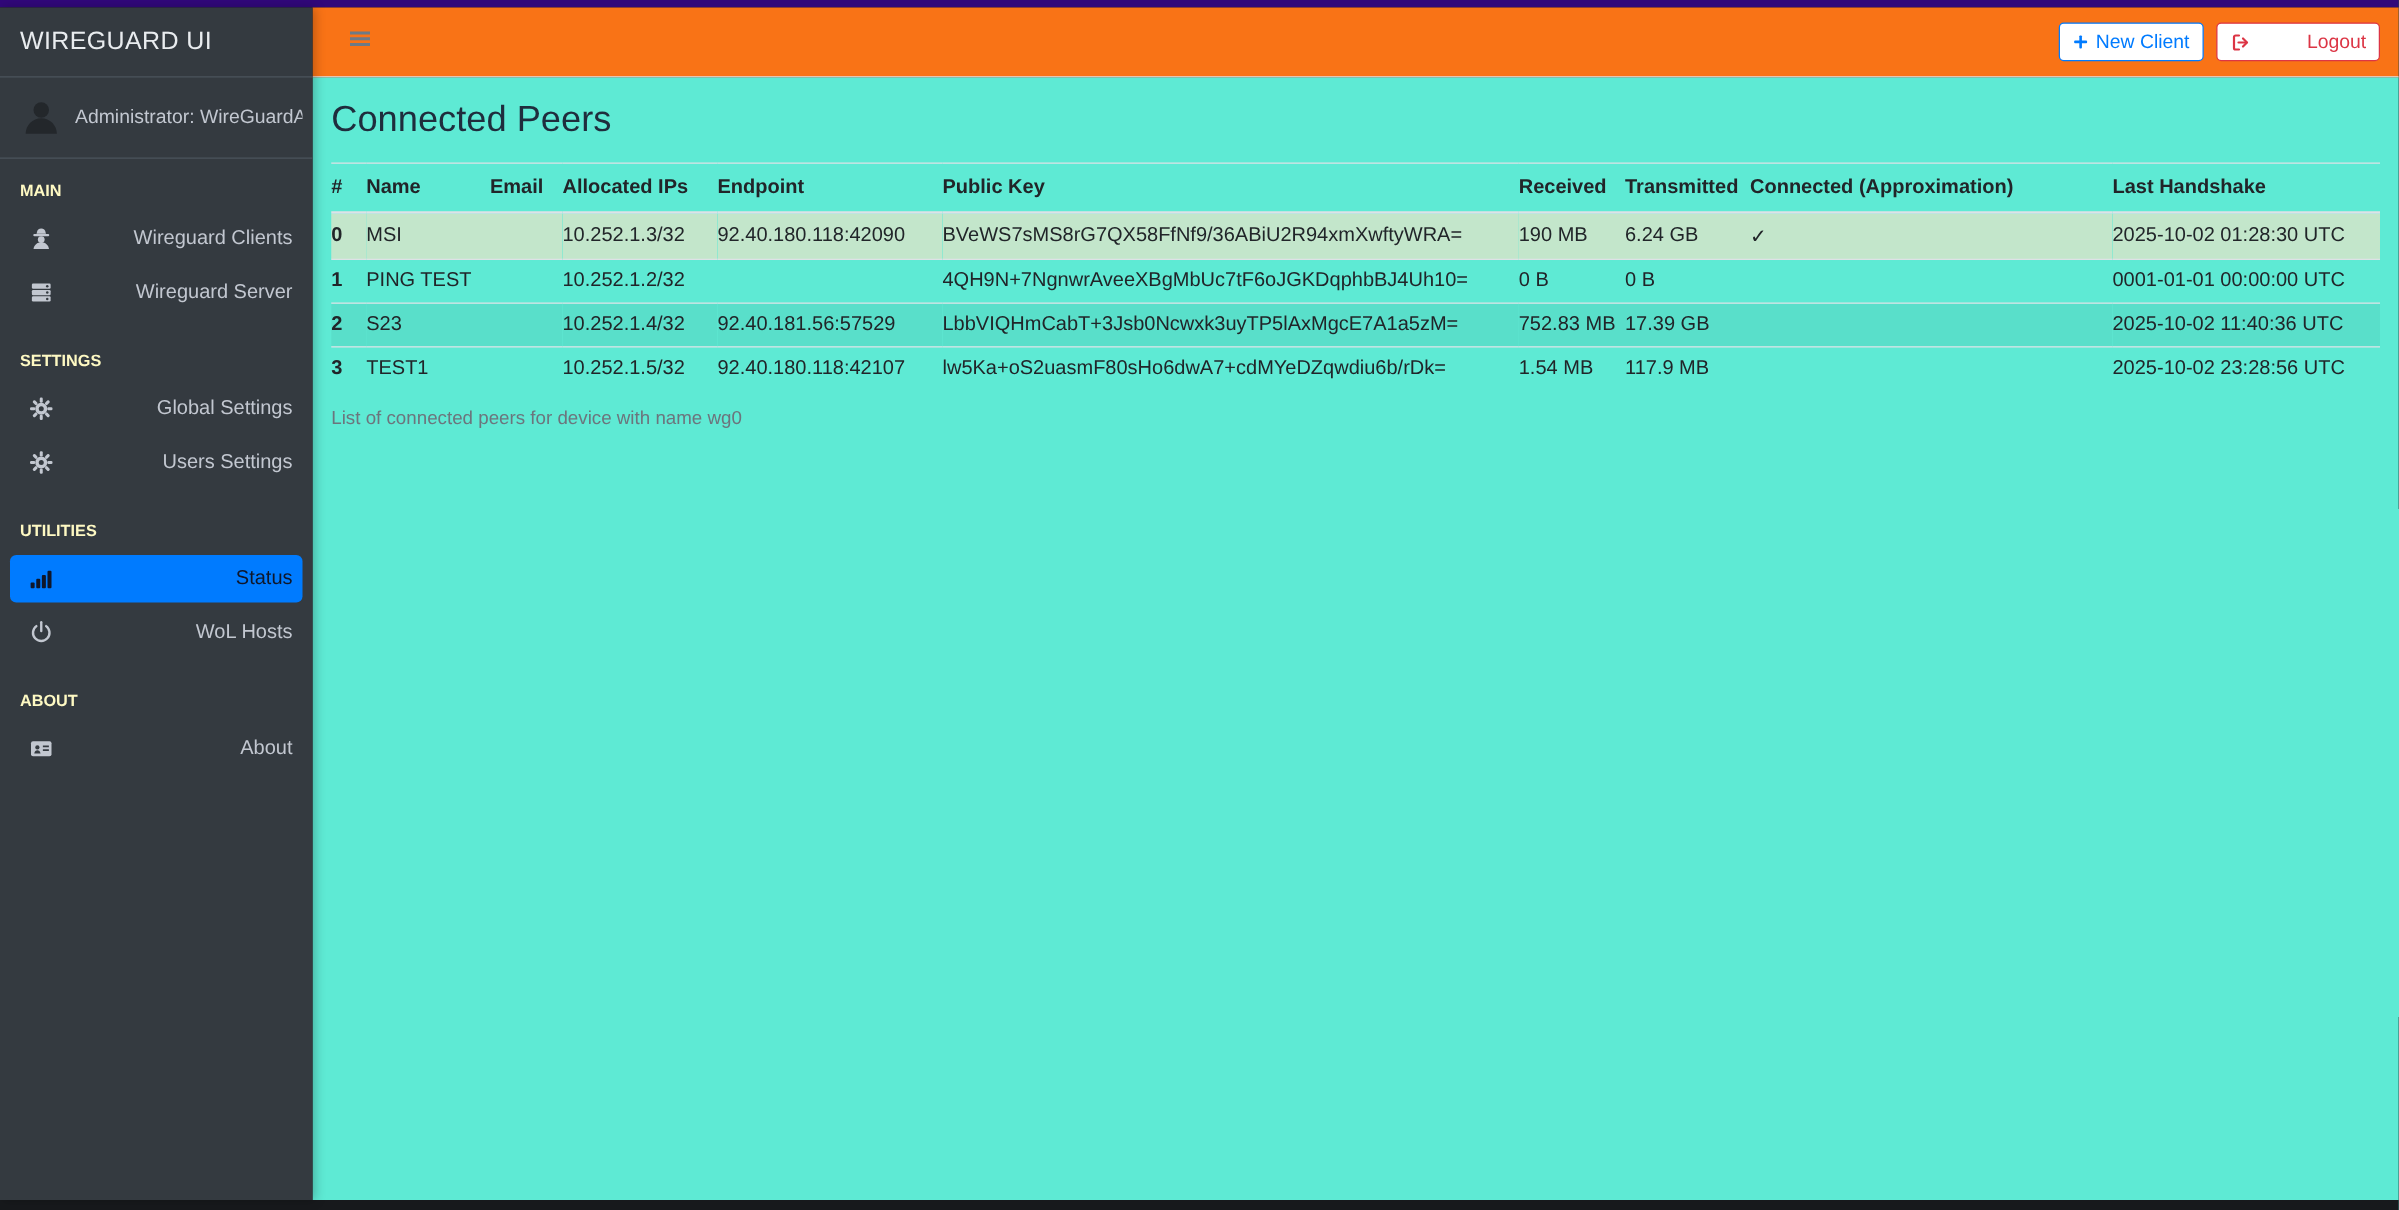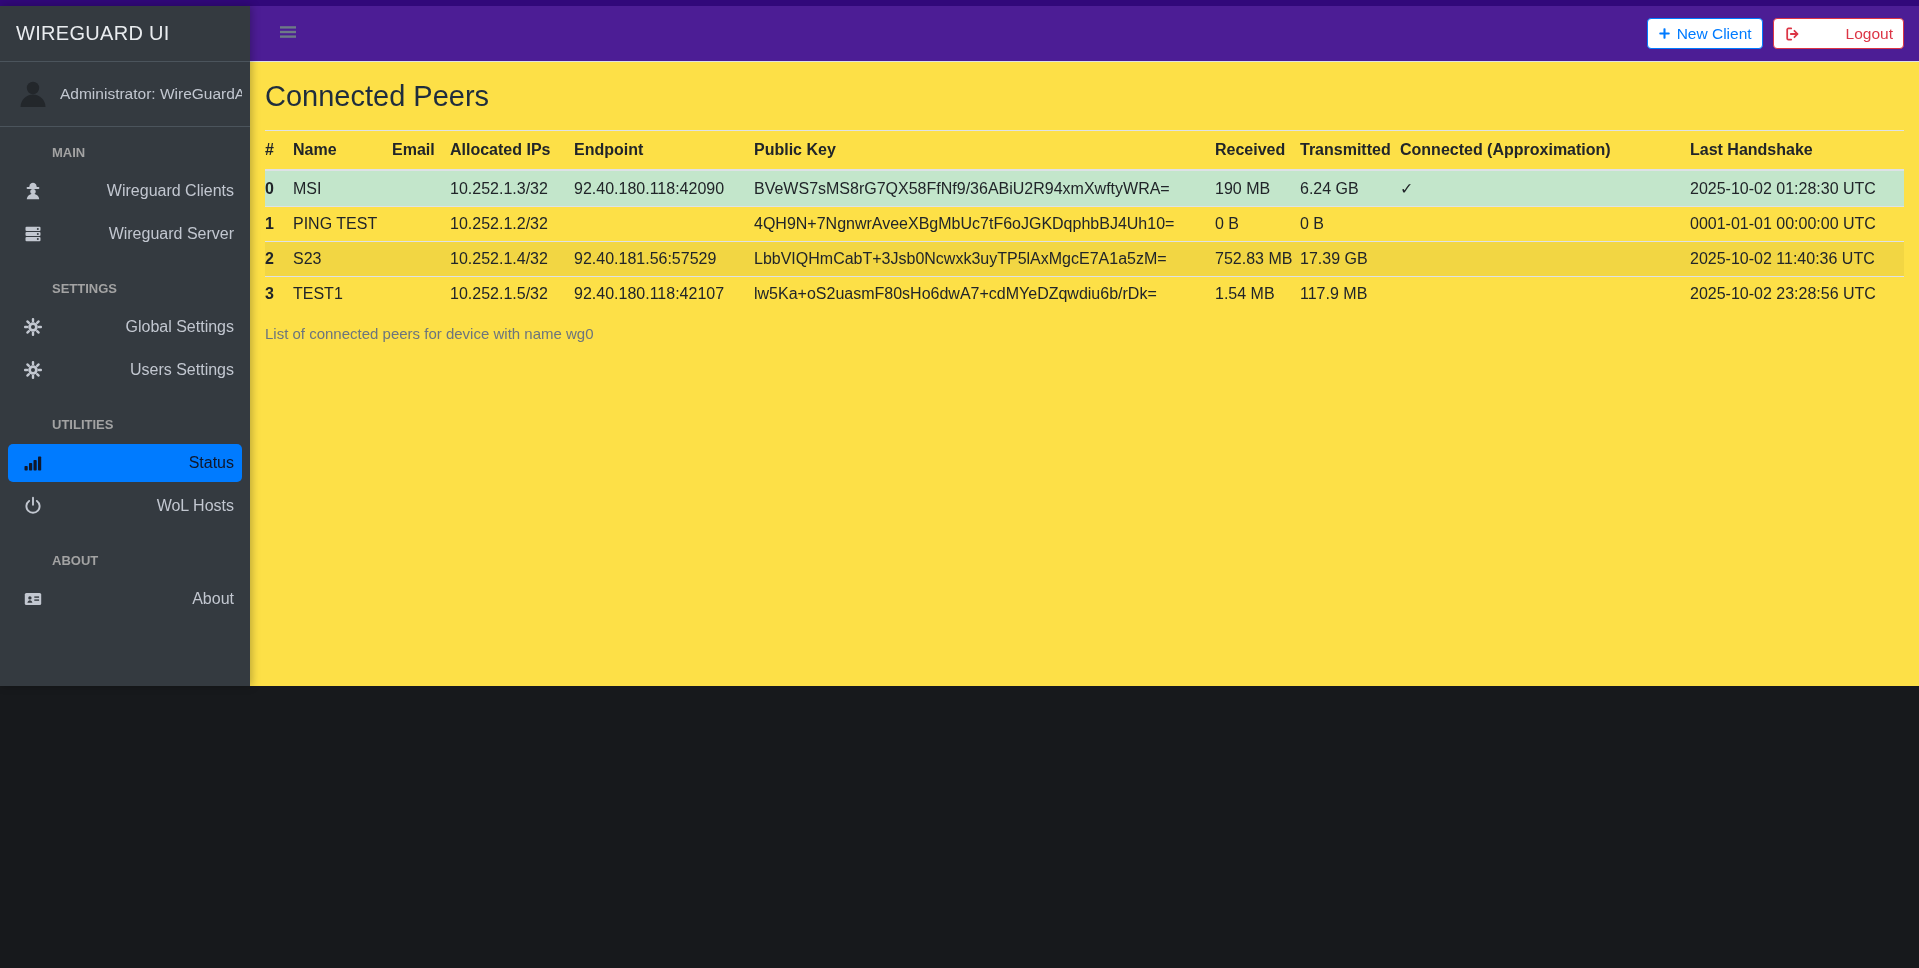--- a/index.html
+++ b/index.html
@@ -4,21 +4,21 @@
 <style>
   * { box-sizing: border-box; margin: 0; padding: 0; }
   html,body { width: 1919px; height: 968px; }
   body {
     font-family: "Liberation Sans", sans-serif;
     overflow: hidden;
     background: #17191c;
     color: #212529;
   }
   .top-strip { height: 6px; background: #31087a; }
-  .layout { display: flex; height: 680px; }
+  .layout { display: flex; height: 954px; }
 
   
   .sidebar {
     width: 250px; flex: none;
     background: #343a40;
     display: flex; flex-direction: column;
     box-shadow: 2px 0 8px rgba(0,0,0,.25);
     z-index: 2;
   }
   .brand {
@@ -35,57 +35,57 @@
     padding: 15px 8px 15px 16px;
     border-bottom: 1px solid #4b545c;
   }
   .avatar { flex: none; width: 34px; height: 34px; }
   .user-name {
     color: #c2c7d0; font-size: 15.5px;
     white-space: nowrap; overflow: hidden;
   }
   .nav { padding: 6px 0 0; }
   .nav-header {
-    color: #a3a3a3; font-size: 13px; font-weight: 700;
-    padding: 12px 8px 12px 16px; margin-top: 16px; margin-left: 36px;
+    color: #fef9c3; font-size: 13px; font-weight: 700;
+    padding: 12px 8px 12px 16px; margin-top: 16px;
   }
   .nav > .nav-header:first-child { margin-top: 0; }
   .nav-link {
     display: flex; align-items: center;
     margin: 0 8px 5px; padding: 9px 8px;
     border-radius: 5px;
     color: #c2c7d0; font-size: 16px; text-decoration: none; cursor: pointer;
     white-space: nowrap;
     justify-content: space-between;
   }
   .nav-link.active { background: #007bff; color: #0f172a; }
   .nav-icon { width: 26px; margin: 0 8px 0 4px; flex: none; display: flex; justify-content: center; }
   .nav-icon svg { display: block; }
 
   
   .main { flex: 1; display: flex; flex-direction: column; min-width: 0; }
   .navbar {
     height: 56px; flex: none;
-    background: #4c1d95; border-bottom: 1px solid #dee2e6;
+    background: #f97316; border-bottom: 1px solid #dee2e6;
     display: flex; align-items: center;
     padding: 0 15px;
   }
   .pushmenu { display: flex; padding: 6px; margin-left: 8px; color: #6d7a86; cursor: pointer; }
   .navbar-spacer { flex: 1; }
   .btn {
     display: inline-flex; align-items: center; gap: 6px;
     background: #fff; border-radius: 4px;
     padding: 4px 10px; font-size: 15.5px; font-family: inherit;
     cursor: pointer; line-height: 1.4;
   }
   .btn-outline-primary { border: 1px solid #007bff; color: #007bff; }
   .btn-outline-danger  { border: 1px solid #dc3545; color: #dc3545; margin-left: 10px; gap: 46px; }
   .btn svg { display: block; }
 
-  .content { flex: 1; background: #fde047; padding: 12px 15px; overflow: hidden; }
+  .content { flex: 1; background: #5eead4; padding: 12px 15px; overflow: hidden; }
   .page-title { font-size: 29px; font-weight: 400; color: #1f2d3d; margin: 6px 0 17px; }
 
   .status-table {
     width: 100%; border-collapse: collapse; table-layout: fixed;
     font-size: 16px; color: #212529;
   }
   .status-table th, .status-table td {
     text-align: left;
     padding: 8px 10px 8px 0;
     border-top: 1px solid #dee2e6;

